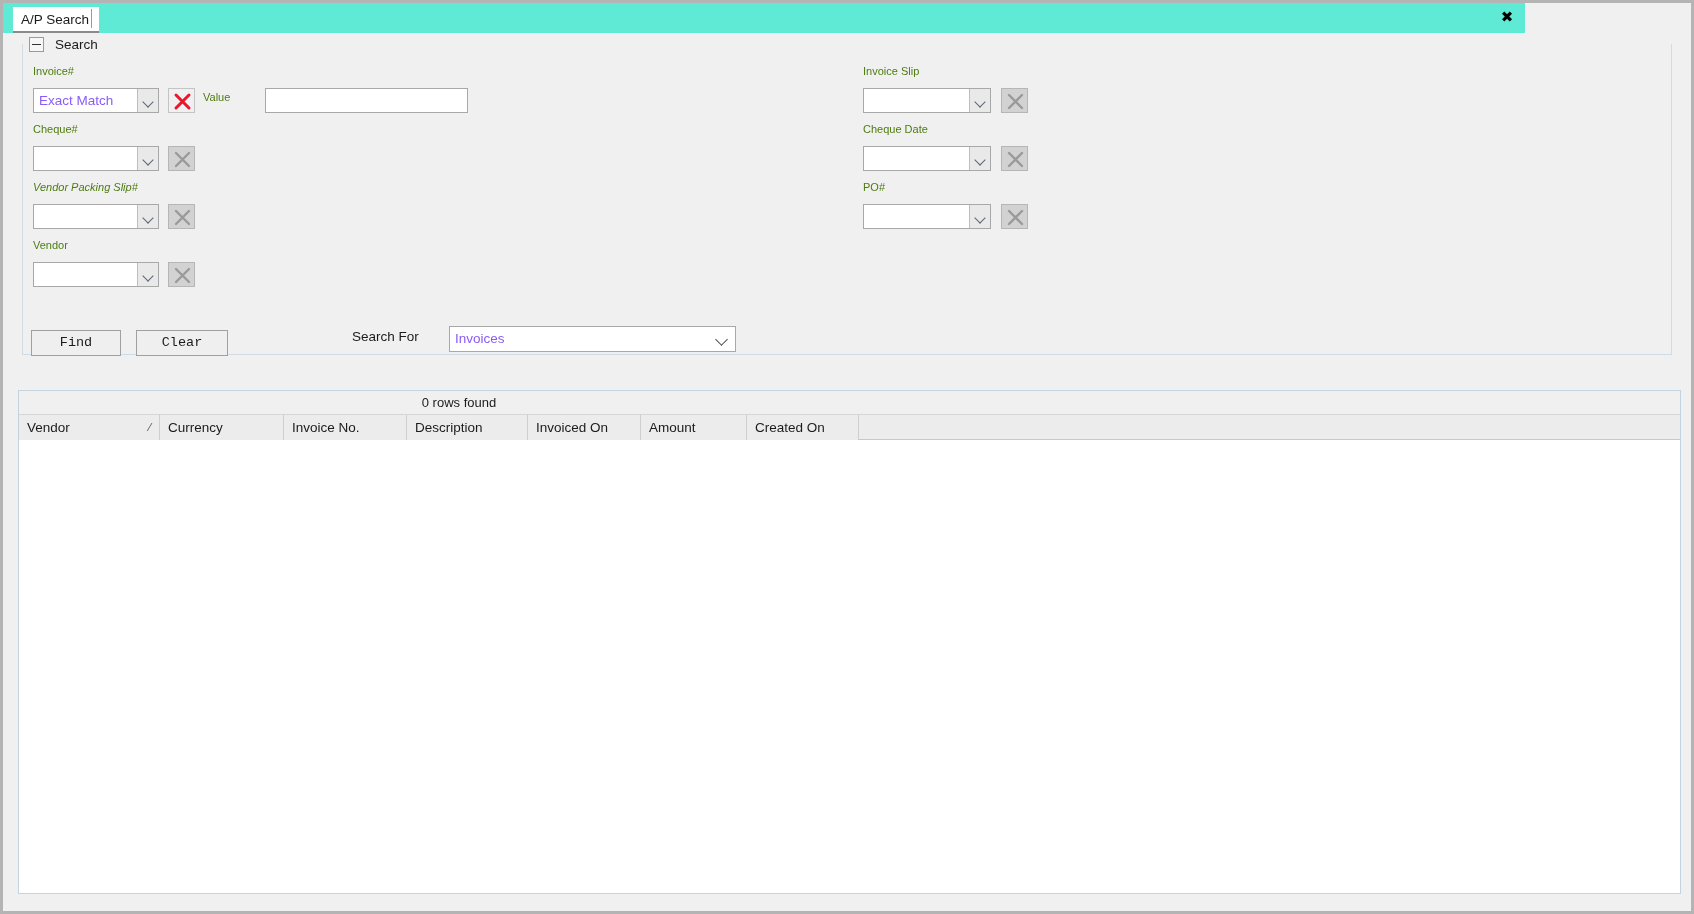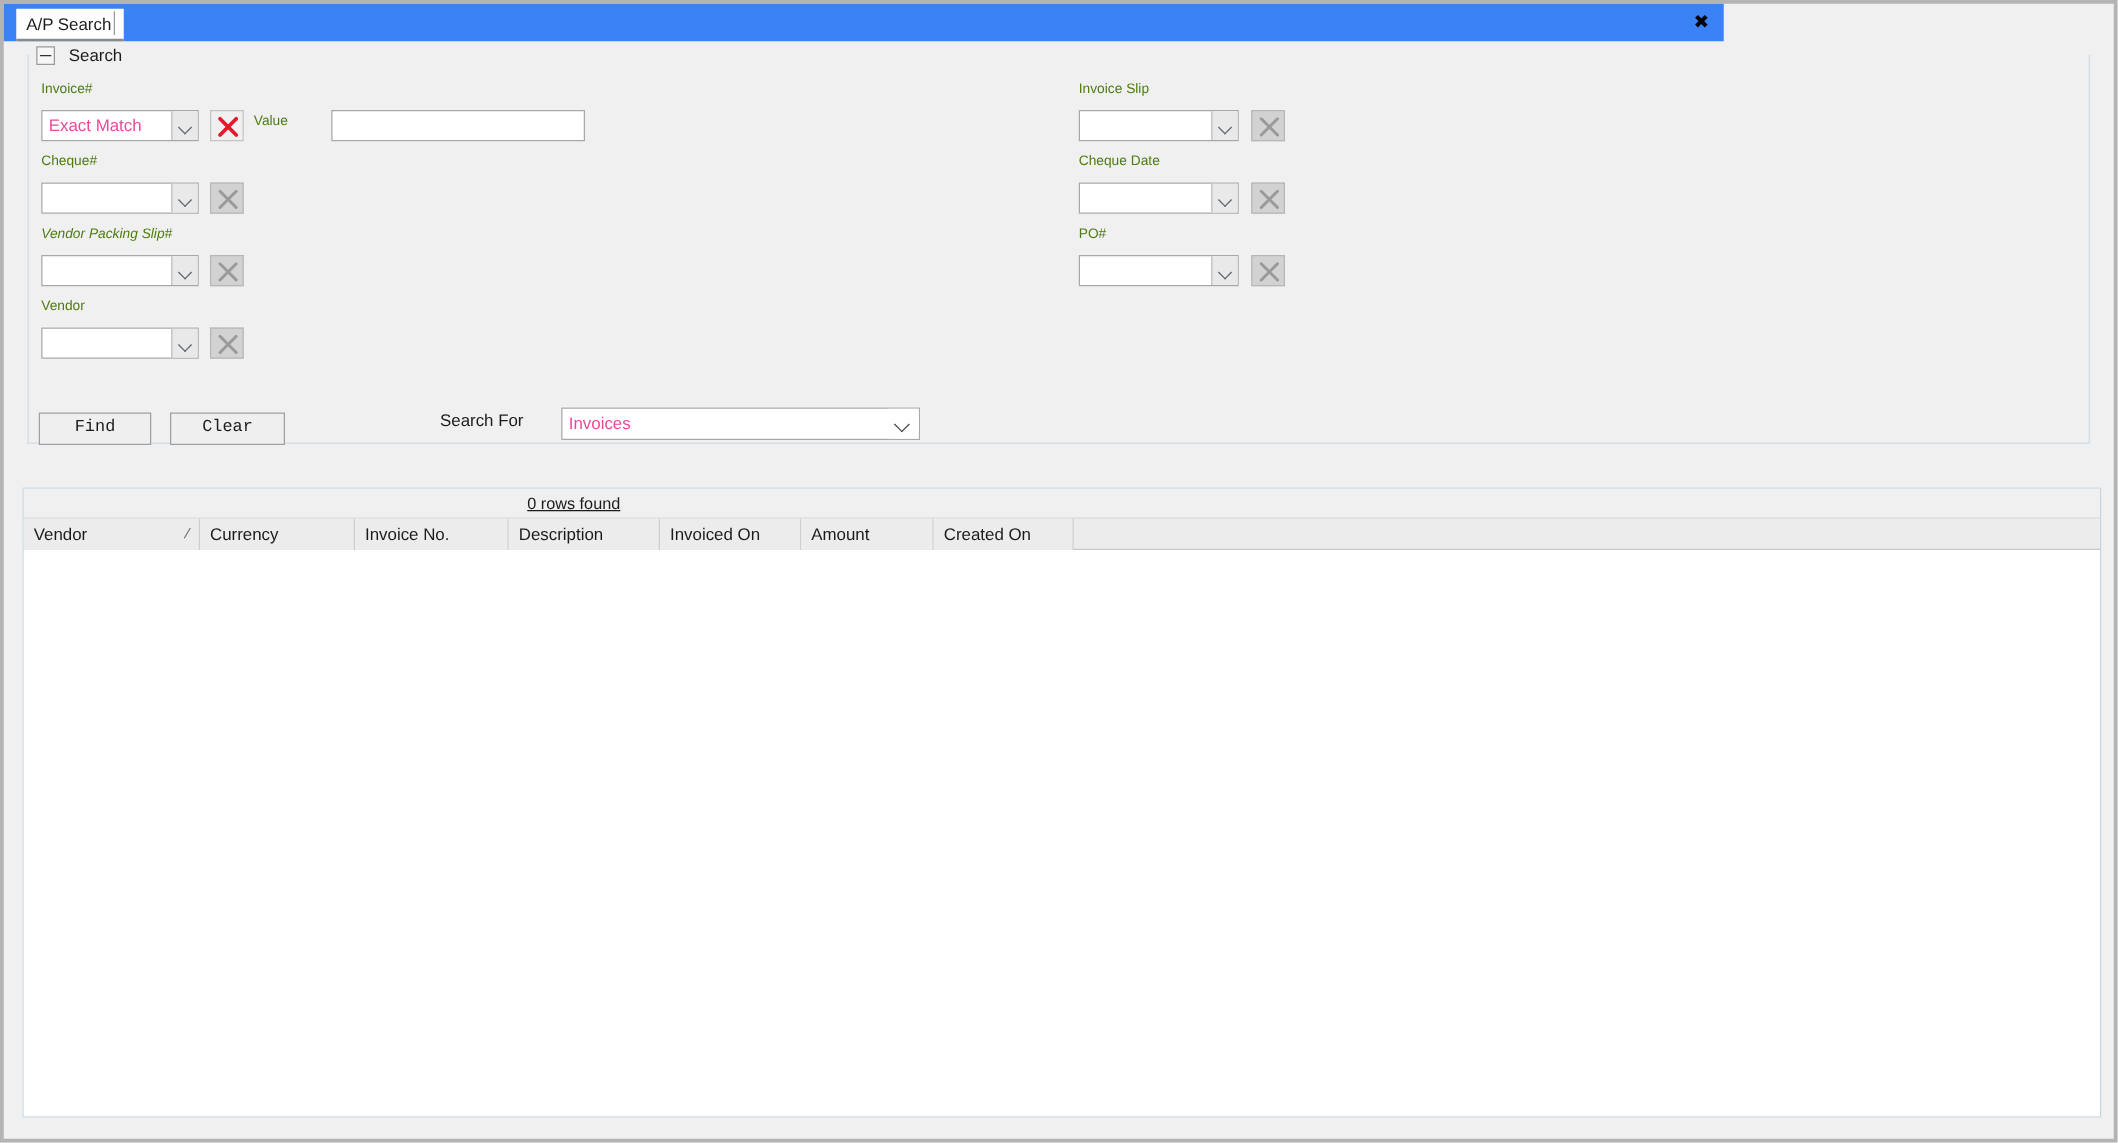--- a/index.html
+++ b/index.html
@@ -22,23 +22,23 @@
     height: 914px;
     box-sizing: border-box;
     border: 3px solid #b4b4b4;
     background: #f0f0f0;
   }
 
   
   #tab-strip {
     position: absolute;
     left: 0; top: 0;
-    width: 1376px;
+    width: 1522px;
     height: 30px;
-    background: #3b82f6;
+    background: #5eead4;
     box-sizing: border-box;
   }
   .tab-item {
     position: absolute;
     left: 10px;
     top: 4px;
     height: 26px;
     padding: 4px 10px 0 8px;
     box-sizing: border-box;
     background: #ffffff;
@@ -144,21 +144,21 @@
     box-sizing: border-box;
     height: 25px;
     background: #ffffff;
     border: 1px solid #a8a8a8;
   }
   .combo .combo-text {
     position: absolute;
     left: 5px;
     top: 3px;
     font-size: 13.5px;
-    color: #ec4899;
+    color: #8b5cf6;
     white-space: nowrap;
     line-height: 17px;
   }
   .combo .combo-btn {
     position: absolute;
     right: 0px;
     top: 0px;
     width: 21px;
     height: 23px;
     box-sizing: border-box;
@@ -278,21 +278,20 @@
   }
   #rows-found-text {
     position: absolute;
     left: 0;
     top: 3px;
     width: 880px;
     text-align: center;
     font-size: 13px;
     color: #1b1b1b;
     line-height: 17px;
-    text-decoration: underline;
   }
   #grid-header {
     position: absolute;
     left: 0;
     top: 24px;
     width: 1661px;
     height: 25px;
     box-sizing: border-box;
     background: #ececec;
     border-bottom: 1px solid #c8c8c8;

